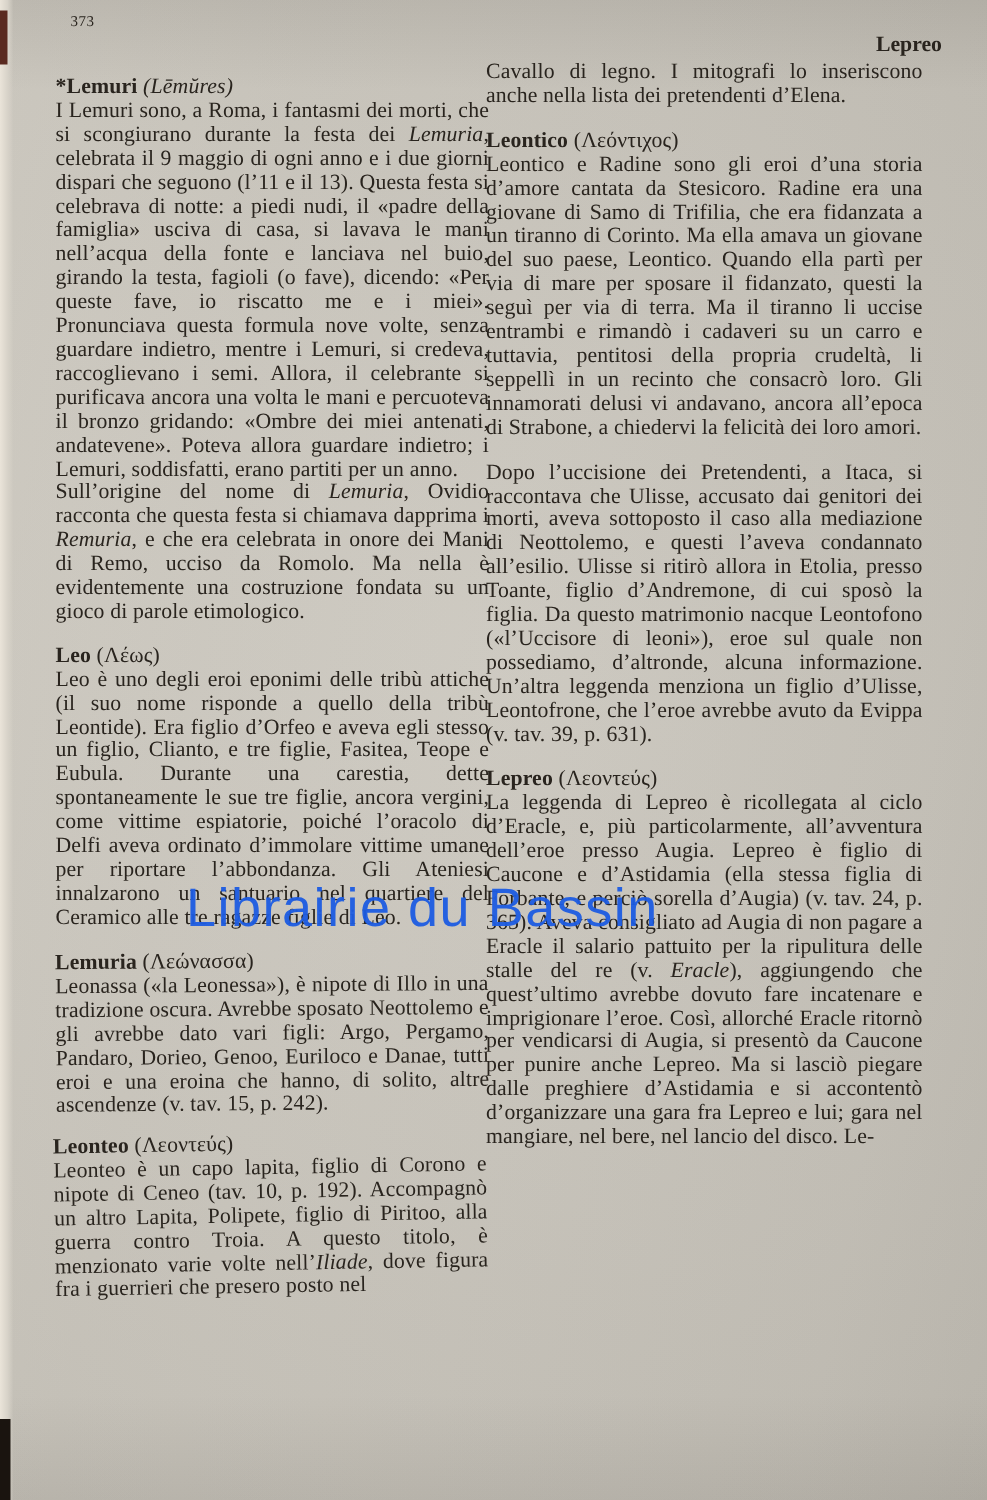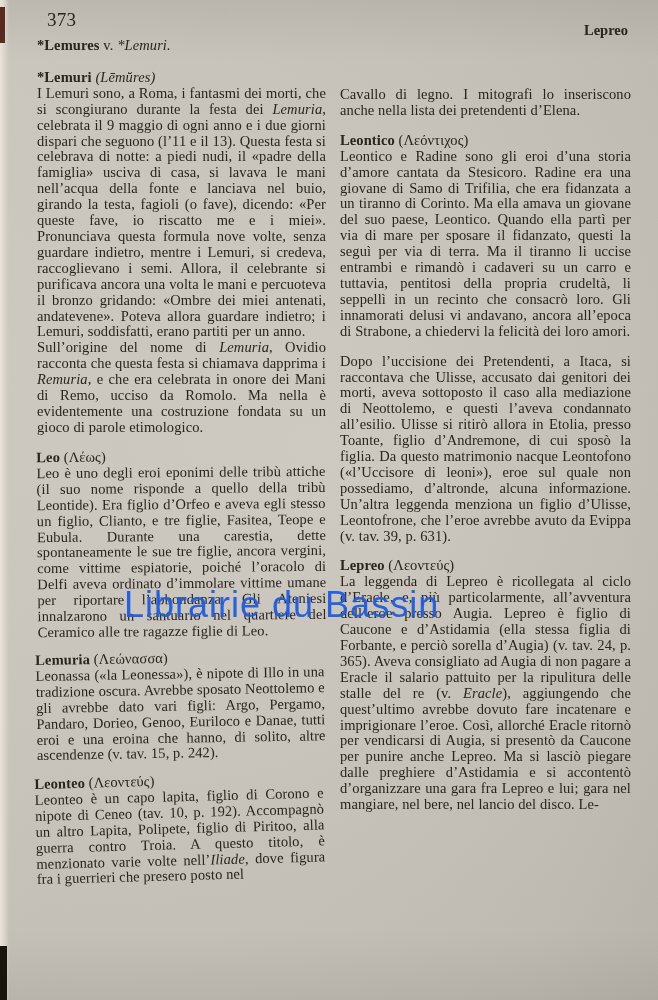--- a/index.html
+++ b/index.html
@@ -12,27 +12,27 @@
     background:linear-gradient(100deg,#d3cfc6 0%,#cdc9c0 25%,#cac6bd 55%,#c6c2b9 85%,#c1bdb4 100%);}
   .photo::after{content:"";position:absolute;inset:0;
     background:
       radial-gradient(125% 92% at 50% 45%, rgba(255,255,255,0.06), rgba(60,55,45,0.11)),
       linear-gradient(180deg, rgba(70,65,58,0.10), rgba(0,0,0,0) 6%, rgba(0,0,0,0) 93%, rgba(70,65,58,0.09));}
   .page-edge{position:absolute;left:0;top:0;width:9px;height:100%;
     background:linear-gradient(90deg,#eae4d9,#d8d3c9 55%,rgba(216,211,201,0));}
   .edge-dark-top{position:absolute;left:0;top:7px;width:5px;height:36px;background:#5a2a20;}
   .edge-dark-bottom{position:absolute;left:0;top:946px;width:7px;height:54px;background:#1a140f;}
 
-  .pageno{position:absolute;left:47px;top:9px;font-size:19px;letter-spacing:0.3px;}
+  .pageno{position:absolute;left:47px;top:9px;font-size:10px;letter-spacing:0.3px;}
   .runhead{position:absolute;right:30px;top:22px;font-size:14.5px;font-weight:bold;}
 
   .col{position:absolute;top:38px;width:289px;text-align:justify;
        font-size:14.5px;line-height:15.9px;letter-spacing:0.1px;}
   .col-left{left:37px;}
-  .col-right{left:340px;top:41px;width:291px;margin-top:46px;}
+  .col-right{left:324px;top:41px;width:291px;}
 
   .crossref{margin-bottom:16px;text-align:left;}
   .entry{margin-top:13px;}
   .col-right .entry{margin-top:14px;}
   .para{margin:0;}
   .term{font-weight:bold;}
   .b{font-weight:bold;}
   .i{font-style:italic;}
 
   
@@ -53,21 +53,20 @@
 
 <div class="photo"></div>
 <div class="page-edge"></div>
 <div class="edge-dark-top"></div>
 <div class="edge-dark-bottom"></div>
 
 <div class="pageno">373</div>
 <div class="runhead">Lepreo</div>
 
 <div class="col col-left">
-    <div class="crossref"><span class="b">*Lemures</span><span> v. </span><span class="i">*Lemuri.</span></div>
     <div class="entry">
       <div><span class="term">*Lemuri</span><span class="i"> (Lēmŭres)</span></div>
       <div class="para"><span>I Lemuri sono, a Roma, i fantasmi dei morti, che si scongiurano durante la festa dei </span><span class="i">Lemuria</span><span>, celebrata il 9 maggio di ogni anno e i due giorni dispari che seguono (l’11 e il 13). Questa festa si celebrava di notte: a piedi nudi, il «padre della famiglia» usciva di casa, si lavava le mani nell’acqua della fonte e lanciava nel buio, girando la testa, fagioli (o fave), dicendo: «Per queste fave, io riscatto me e i miei». Pronunciava questa formula nove volte, senza guardare indietro, mentre i Lemuri, si credeva, raccoglievano i semi. Allora, il celebrante si purificava ancora una volta le mani e percuoteva il bronzo gridando: «Ombre dei miei antenati, andatevene». Poteva allora guardare indietro; i Lemuri, soddisfatti, erano partiti per un anno.</span></div>
       <div class="para"><span>Sull’origine del nome di </span><span class="i">Lemuria</span><span>, Ovidio racconta che questa festa si chiamava dapprima i </span><span class="i">Remuria</span><span>, e che era celebrata in onore dei Mani di Remo, ucciso da Romolo. Ma nella è evidentemente una costruzione fondata su un gioco di parole etimologico.</span></div>
     </div>
     <div class="entry">
       <div><span class="term">Leo</span><span class=""> (Λέως)</span></div>
       <div class="para"><span>Leo è uno degli eroi eponimi delle tribù attiche (il suo nome risponde a quello della tribù Leontide). Era figlio d’Orfeo e aveva egli stesso un figlio, Clianto, e tre figlie, Fasitea, Teope e Eubula. Durante una carestia, dette spontaneamente le sue tre figlie, ancora vergini, come vittime espiatorie, poiché l’oracolo di Delfi aveva ordinato d’immolare vittime umane per riportare l’abbondanza. Gli Ateniesi innalzarono un santuario nel quartiere del Ceramico alle tre ragazze figlie di Leo.</span></div>
     </div>
     <div class="entry">

